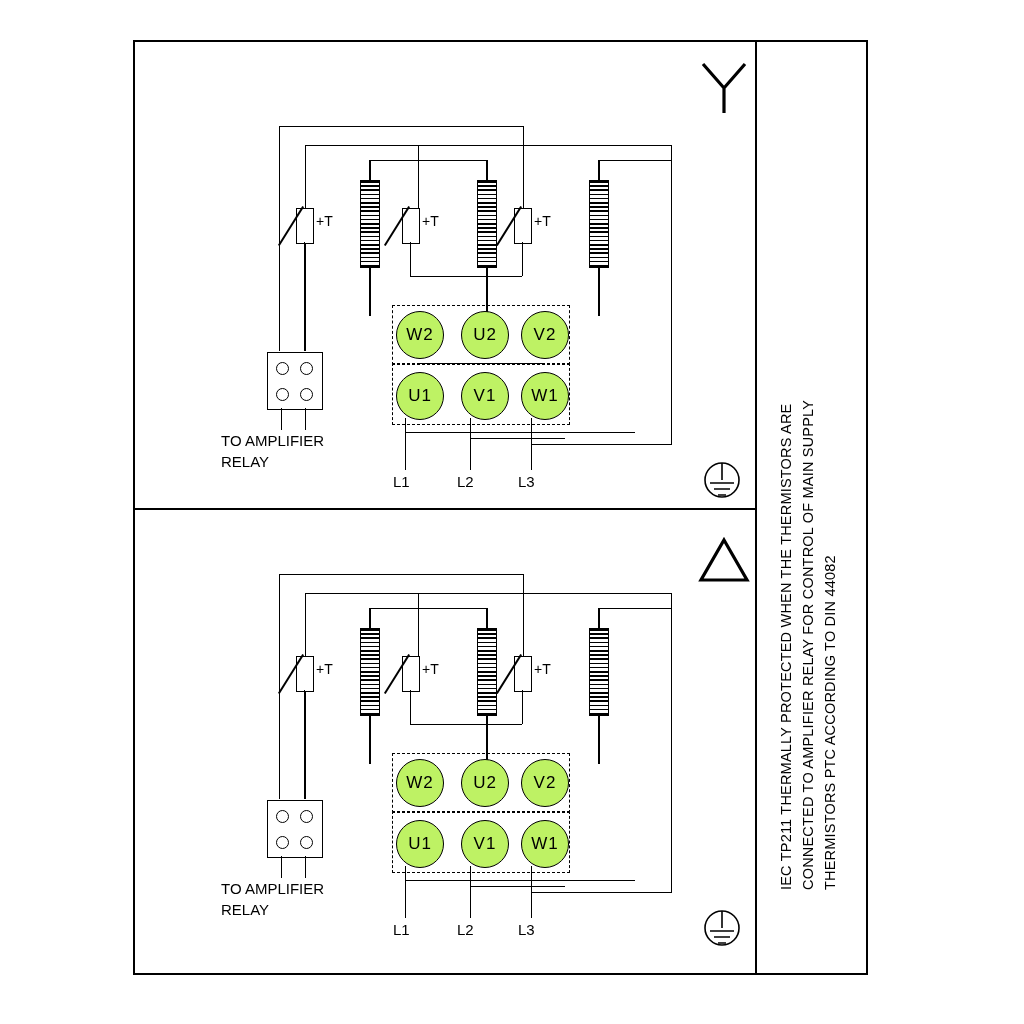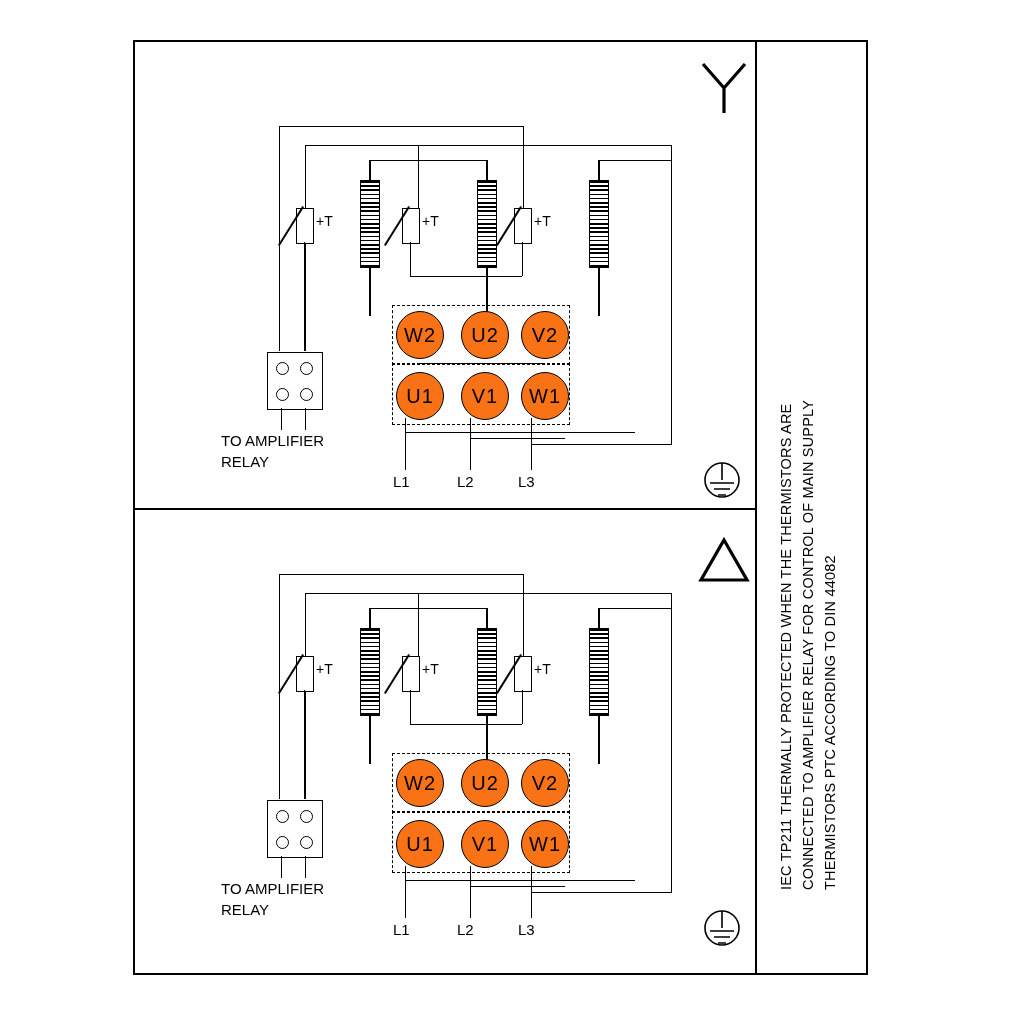--- a/index.html
+++ b/index.html
@@ -17,21 +17,21 @@
 
   .panel{position:absolute;}
 
   
   .wire{position:absolute;background:#000;}
   .wire.h{height:1.4px;}
   .wire.v{width:1.4px;}
 
   .term{position:absolute;border:1.4px solid #000;border-radius:50%;
         display:flex;align-items:center;justify-content:center;
-        font-size:20px;letter-spacing:1px;background:#f97316;}
+        font-size:17px;letter-spacing:1px;background:#bef264;}
 
   .dashbox{position:absolute;border:1.3px dashed #000;}
 
   
   .coil{position:absolute;border:1.4px solid #000;background:
      repeating-linear-gradient(to bottom,#000 0 1.6px,#fff 1.6px 4.2px);}
 
   
   .ptc{position:absolute;border:1.4px solid #000;background:#fff;}
   .ptc .slash{position:absolute;left:-7px;top:-6px;width:2px;height:46px;

